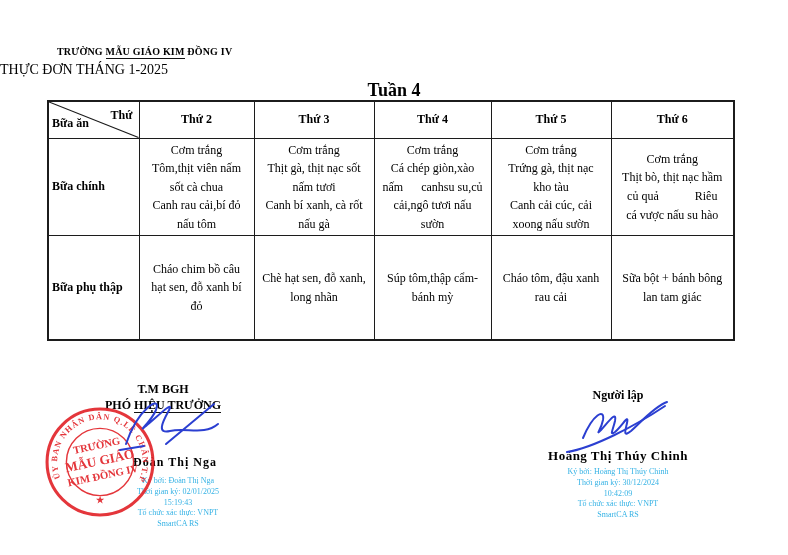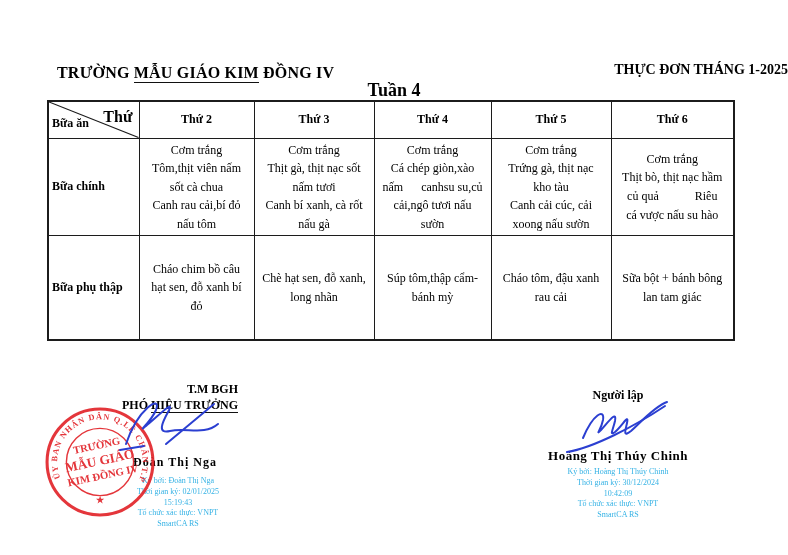--- a/index.html
+++ b/index.html
@@ -3,48 +3,48 @@
 <meta charset="utf-8">
 <style>
   html,body{margin:0;padding:0;}
   body{
     width:788px;height:555px;background:#ffffff;position:relative;
     font-family:"Liberation Serif","DejaVu Serif",serif;color:#000;
     overflow:hidden;
   }
   .abs{position:absolute;}
   
-  .school-name{left:57px;top:64px;font-size:16px;font-weight:bold;letter-spacing:.2px;}
+  .school-name{left:57px;top:46px;font-size:10px;font-weight:bold;letter-spacing:.2px;}
   .school-name .u{border-bottom:1.5px solid #111;padding-bottom:1px;}
-  .doc-title{left:0;top:62px;width:788px;text-align:right;font-size:14px;font-weight:bold;}
+  .doc-title{left:0;top:62px;width:788px;text-align:left;font-size:14px;font-weight:normal;}
   .doc-subtitle{left:0;top:80px;width:788px;text-align:center;font-size:18px;font-weight:bold;}
   
   table.menu{
     position:absolute;left:47px;top:100px;width:686px;
     border-collapse:collapse;table-layout:fixed;
     border:2px solid #1c1c1c;
   }
   table.menu th, table.menu td{
     border:1px solid #1c1c1c;font-size:12px;vertical-align:middle;
     padding:2px 3px;
   }
   table.menu thead tr{height:37px;margin-top:44px;}
   table.menu tbody tr:nth-child(1){height:49px;}
   table.menu tbody tr:nth-child(2){height:104px;}
   table.menu tbody tr:nth-child(3){height:77px;}
   th.corner{position:relative;padding:0;}
   th.corner svg{position:absolute;inset:0;width:100%;height:100%;}
   th.corner .corner-meal{position:absolute;left:3px;bottom:7px;font-size:12px;font-weight:bold;}
-  th.corner .corner-day{position:absolute;right:6px;top:6px;font-size:16px;font-weight:bold;}
+  th.corner .corner-day{position:absolute;right:6px;top:6px;font-size:12px;font-weight:bold;}
   .day-th{font-weight:bold;text-align:center;}
   .row-label{font-weight:bold;text-align:left;padding-left:3px;}
   td.menu-cell, table.menu td{text-align:center;}
   .cl{white-space:pre;line-height:1.55;}
   
-  .sig-left{left:88px;top:382px;width:150px;text-align:right;}
+  .sig-left{left:88px;top:382px;width:150px;text-align:center;}
   .sig-right{left:543px;top:388px;width:150px;text-align:center;}
   .sig-h1{font-size:12px;font-weight:bold;line-height:1.3;}
   .sig-h2{font-size:12px;font-weight:bold;line-height:1.3;}
   .sig-h2 .u{border-bottom:1.5px solid #111;}
   .sig-name-left{position:absolute;left:110px;top:455px;width:130px;text-align:center;
     font-size:12px;font-weight:bold;letter-spacing:1px;}
   .sig-name-right{position:absolute;left:543px;top:448px;width:150px;text-align:center;
     font-size:13px;font-weight:bold;letter-spacing:.5px;}
   .digital{position:absolute;font-size:8px;line-height:1.35;text-align:center;color:#35b2e5;}
   .digital-left{left:103px;top:476px;width:150px;}

